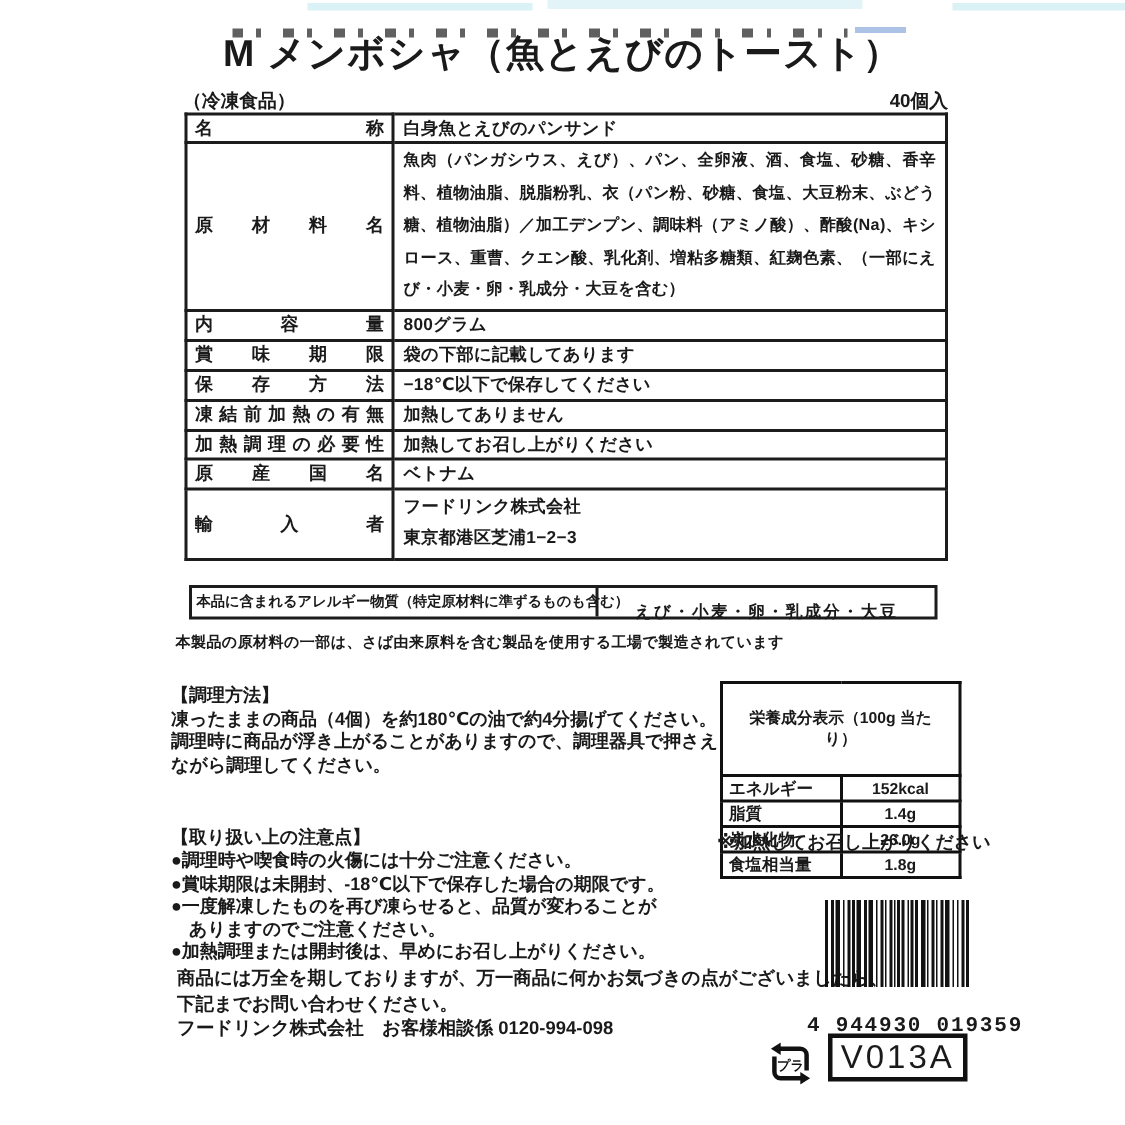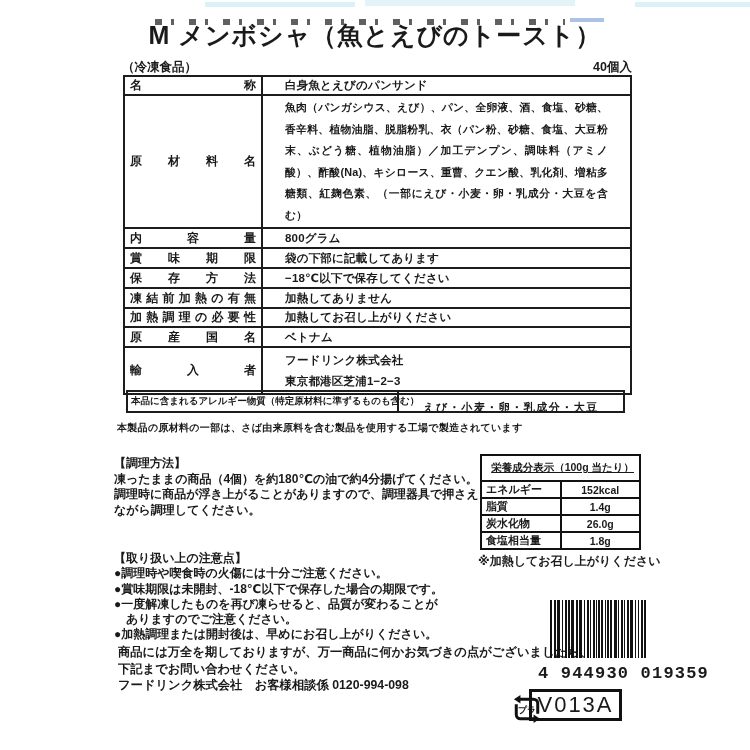--- a/index.html
+++ b/index.html
@@ -25,21 +25,21 @@
            font-size:25px; font-weight:700; letter-spacing:1px; }
   .meta-frozen { position:absolute; left:122px; top:59px; font-size:12.5px; font-weight:700; }
   .meta-count  { position:absolute; left:123px; top:59px; width:509px; text-align:right;
                  font-size:12.5px; font-weight:700; }
 
   
   table.spec { position:absolute; left:123px; top:75px; width:509px;
                border-collapse:collapse; table-layout:fixed; }
   table.spec td { border:2px solid #1c1c1c; vertical-align:middle; font-weight:600; }
   td.sl { width:138px; font-size:12px; padding:0 5px; text-align:justify; text-align-last:justify; }
-  td.sv { font-size:11.5px; padding:1px 22px; letter-spacing:.2px; }
+  td.sv { font-size:11.5px; padding:1px 6px; letter-spacing:.2px; }
   tr.r-name  { height:18px; }
   tr.r-ingr  { height:106px; }
   tr.r-std   { height:20px; }
   tr.r-heat  { height:18px; }
   tr.r-imp   { height:47px; }
   .ingr-text { font-size:10.8px; line-height:21.5px; text-align:justify; letter-spacing:.2px; }
   .imp-line  { display:block; line-height:21px; }
 
   
   .allergen { position:absolute; left:126px; top:390px; width:499px; height:23px;
@@ -53,39 +53,39 @@
                   letter-spacing:.3px; }
 
   
   .cooking  { position:absolute; left:114px; top:456px; font-size:12px; line-height:15.5px; font-weight:600; }
   .handling { position:absolute; left:114px; top:551px; font-size:12px; line-height:15.3px; font-weight:600; }
 
   
   table.nutri { position:absolute; left:480px; top:454px; width:161px;
                 border-collapse:collapse; table-layout:fixed; }
   table.nutri td { border:2px solid #111; font-weight:700; }
-  .nutri-title td { height:15px; text-align:right; font-size:10.5px; padding:5px;text-decoration:underline; }
+  .nutri-title td { height:15px; text-align:center; font-size:10.5px; padding:16px; }
   .nutri-row { height:15px; }
   .nutri-row td.nl { width:76px; font-size:11px; padding:0 0 0 4px; }
   .nutri-row td.nv { font-size:10.5px; text-align:center; font-weight:600; }
   .nutri-note { position:absolute; left:478px; top:553px; font-size:12px; font-weight:700; }
 
   
   .contact { position:absolute; left:118px; top:644px; font-size:12.3px; line-height:16.5px; font-weight:600; }
 
   
   .barcode { position:absolute; left:538px; top:600px; }
   .barcode-bars { display:flex; align-items:flex-start; margin-left:12px; height:58px; }
   .barcode-bars span { display:block; height:58px; background:#121212; flex:none; }
-  .barcode-digits { margin-top:6px; font-size:17px; font-weight:600; letter-spacing:1.2px;
+  .barcode-digits { margin-top:18px; font-size:14px; font-weight:600; letter-spacing:1.2px;
                     font-family:"Liberation Mono","DejaVu Sans Mono",monospace; }
 
   
   .recycle { position:absolute; left:513px; top:695px; width:28px; height:28px; }
-  .lot-box { position:absolute; left:529px; top:689px; width:93px; height:32px;
+  .lot-box { position:absolute; left:552px; top:689px; width:93px; height:32px;
              border:3px solid #111; display:flex; align-items:center; justify-content:center;
              font-size:22px; font-weight:500; letter-spacing:2px; }
 </style>
 </head>
 <body>
 
 <div class="art art-cyan1"></div>
 <div class="art art-cyan2"></div>
 <div class="art art-cyan3"></div>
 <div class="art art-frag"></div>

